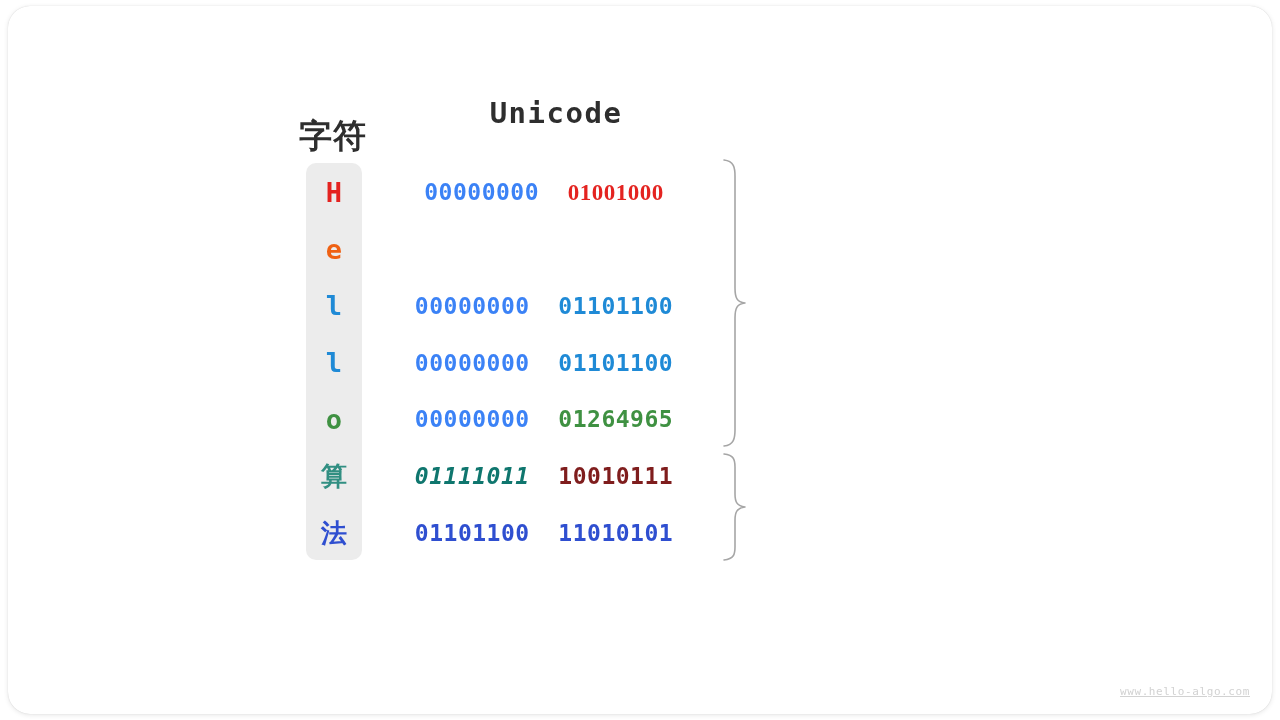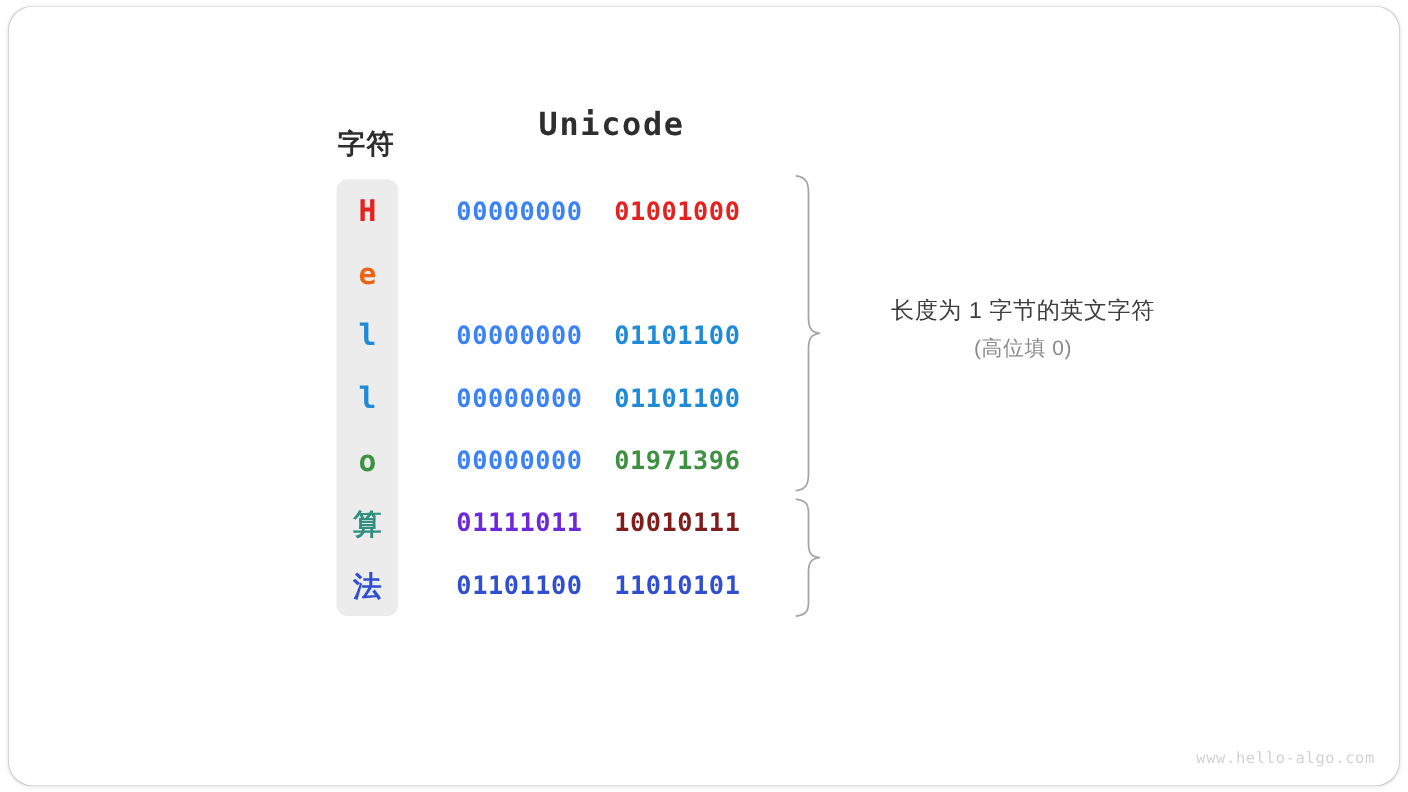--- a/index.html
+++ b/index.html
@@ -37,21 +37,21 @@
     position: absolute;
     font-weight: bold;
     color: #2e2e2e;
     white-space: nowrap;
     text-align: center;
   }
   #header-char {
     left: 253px;
     top: 114px;
     width: 160px;
-    font-size: 25px;
+    font-size: 33px;
     font-family: "Liberation Sans", sans-serif;
     letter-spacing: 1px;
   }
   #header-unicode {
     left: 436px;
     top: 96px;
     width: 240px;
     font-size: 29px;
     font-family: "DejaVu Sans Mono", monospace;
     letter-spacing: 1.5px;
@@ -136,61 +136,62 @@
     letter-spacing: 0.5px;
     margin-top: 8px;
   }
 
   
   #watermark {
     position: absolute;
     right: 30px;
     bottom: 22px;
     font-family: "DejaVu Sans Mono", monospace;
-    font-size: 14px;
+    font-size: 11px;
     color: #d2d2d2;
     letter-spacing: 0.6px;
+    text-decoration: underline;
   }
 </style>
 </head>
 <body>
 
 <div id="canvas">
 
   <div class="card"></div>
 
   <div class="col-header" id="header-char">字符</div>
 
   <div class="col-header" id="header-unicode">Unicode</div>
 
   <div id="char-strip"></div>
 
   <div id="rows-container">
       <div class="row" style="top: 164px;">
         <div class="row-char latin" style="color: rgb(228, 35, 32);">H</div>
-        <div class="row-bits"><span class="bits-hi">00000000</span>  <span class="bits-lo" style="color: rgb(228, 35, 32);">01001000</span></div>
+        <div class="row-bits"><span class="bits-hi">00000000</span>  <span class="bits-lo" style="color: rgb(228, 35, 32); font-family: Liberation Serif, serif;">01001000</span></div>
       </div>
       <div class="row" style="top: 220.7px;">
         <div class="row-char latin" style="color: rgb(239, 97, 19);">e</div>
       </div>
       <div class="row" style="top: 277.4px;">
         <div class="row-char latin" style="color: rgb(31, 138, 214);">l</div>
         <div class="row-bits"><span class="bits-hi">00000000</span>  <span class="bits-lo" style="color: rgb(31, 138, 214);">01101100</span></div>
       </div>
       <div class="row" style="top: 334.1px;">
         <div class="row-char latin" style="color: rgb(31, 138, 214);">l</div>
         <div class="row-bits"><span class="bits-hi">00000000</span>  <span class="bits-lo" style="color: rgb(31, 138, 214);">01101100</span></div>
       </div>
       <div class="row" style="top: 390.8px;">
         <div class="row-char latin" style="color: rgb(63, 145, 66);">o</div>
-        <div class="row-bits"><span class="bits-hi">00000000</span>  <span class="bits-lo" style="color: rgb(63, 145, 66);">01971396</span></div>
+        <div class="row-bits"><span class="bits-hi">00000000</span>  <span class="bits-lo" style="color: rgb(63, 145, 66);">01264965</span></div>
       </div>
       <div class="row" style="top: 447.5px;">
         <div class="row-char cjk" style="color: rgb(49, 143, 130);">算</div>
-        <div class="row-bits"><span class="bits-hi" style="color: #6d28d9;">01111011</span>  <span class="bits-lo" style="color: #7f1d1d;">10010111</span></div>
+        <div class="row-bits"><span class="bits-hi" style="color: #0f766e; font-style: italic;">01111011</span>  <span class="bits-lo" style="color: #7f1d1d;">10010111</span></div>
       </div>
       <div class="row" style="top: 504.2px;">
         <div class="row-char cjk" style="color: rgb(47, 79, 208);">法</div>
         <div class="row-bits"><span class="bits-hi" style="color: rgb(47, 79, 208);">01101100</span>  <span class="bits-lo" style="color: rgb(47, 79, 208); text-align: center;">11010101</span></div>
       </div>
     </div>
 
   <svg class="brace" id="brace-english" style="left:722px; top:158px;" width="26" height="290" viewBox="0 0 26 290">
     <path d="M 2 2
              C 12 3, 13 10, 13 18
@@ -204,21 +205,17 @@
   <svg class="brace" id="brace-chinese" style="left:722px; top:452px;" width="26" height="110" viewBox="0 0 26 110">
     <path d="M 2 2
              C 12 3, 13 8, 13 15
              L 13 42
              C 13 50, 15 54, 23 55
              C 15 56, 13 60, 13 68
              L 13 95
              C 13 102, 12 107, 2 108"></path>
   </svg>
 
-  <div class="annotation" id="annotation-english" style="left:770px; top:268px; width:320px;">
-    <div class="annot-main">长度为 1 字节的英文字符</div>
-    <div class="annot-sub">(高位填 0)</div>
-  </div>
 
 
   <div id="watermark">www.hello-algo.com</div>
 
 </div>
 
 </body></html>

